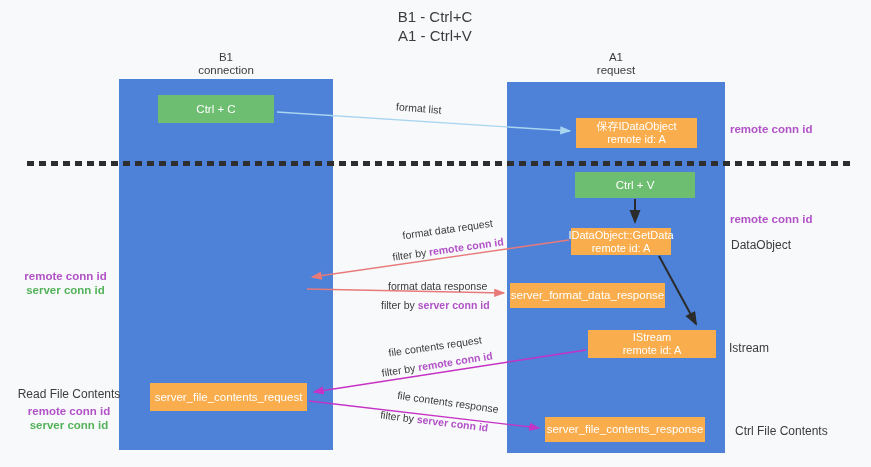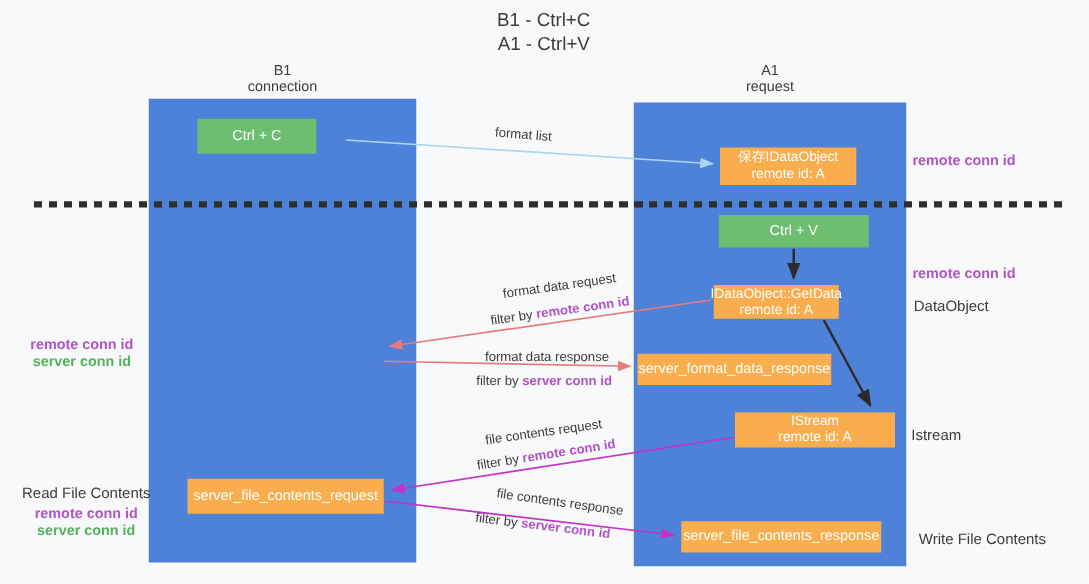--- a/index.html
+++ b/index.html
@@ -71,25 +71,25 @@
     </defs>
     <line x1="277" y1="112" x2="570" y2="131" stroke-width="1.4" marker-end="url(#m-blue)" stroke="#a9d5f1"></line>
     <line x1="635" y1="199" x2="635" y2="222" stroke-width="2" marker-end="url(#m-blk)" stroke="#2b2b2b"></line>
     <line x1="659" y1="256" x2="696" y2="324" stroke-width="2" marker-end="url(#m-blk)" stroke="#2b2b2b"></line>
     <line x1="569" y1="240" x2="312" y2="277" stroke-width="1.4" marker-end="url(#m-red)" stroke="#e87a7a"></line>
     <line x1="307" y1="289" x2="504" y2="293" stroke-width="1.4" marker-end="url(#m-red)" stroke="#e87a7a"></line>
     <line x1="586" y1="350" x2="314" y2="392" stroke-width="1.4" marker-end="url(#m-mag)" stroke="#c532c5"></line>
     <line x1="309" y1="401" x2="539" y2="428" stroke-width="1.4" marker-end="url(#m-mag)" stroke="#c532c5"></line>
   </svg>
 
-  <div class="node green" style="left:158px;top:95px;width:95px;height:28px;">
+  <div class="node green" style="left:158px;top:95px;width:116px;height:28px;">
     <div>Ctrl + C</div>
   </div>
 
-  <div class="node orange" style="left:576px;top:118px;width:109px;height:30px;">
+  <div class="node orange" style="left:576px;top:118px;width:121px;height:30px;">
     <div>保存IDataObject</div>
     <div>remote id: A</div>
   </div>
 
   <div class="node green" style="left:575px;top:172px;width:120px;height:26px;">
     <div>Ctrl + V</div>
   </div>
 
   <div class="node orange" style="left:571px;top:228px;width:100px;height:27px;">
     <div>IDataObject::GetData</div>
@@ -111,21 +111,21 @@
   </div>
 
   <div class="node orange" style="left:150px;top:383px;width:157px;height:28px;font-size:11.5px;">
     <div>server_file_contents_request</div>
   </div>
 
   <div class="slabel purple" style="left:730px;top:122px;">remote conn id</div>
   <div class="slabel purple" style="left:730px;top:212px;">remote conn id</div>
   <div class="slabel" style="left:731px;top:238px;font-size:12px;">DataObject</div>
   <div class="slabel" style="left:729px;top:341px;font-size:12px;">Istream</div>
-  <div class="slabel" style="left:735px;top:424px;font-size:12px;">Write File Contents</div>
+  <div class="slabel" style="left:735px;top:424px;font-size:12px;">Ctrl File Contents</div>
 
   <div class="slabel ctr" style="left:18px;top:269px;width:95px;">
     <div class="purple">remote conn id</div>
     <div class="greentx">server conn id</div>
   </div>
   <div class="slabel ctr" style="left:14px;top:387px;width:110px;">
     <div style="font-size:12px;">Read File Contents</div>
     <div class="purple" style="margin-top:3px;">remote conn id</div>
     <div class="greentx">server conn id</div>
   </div>

